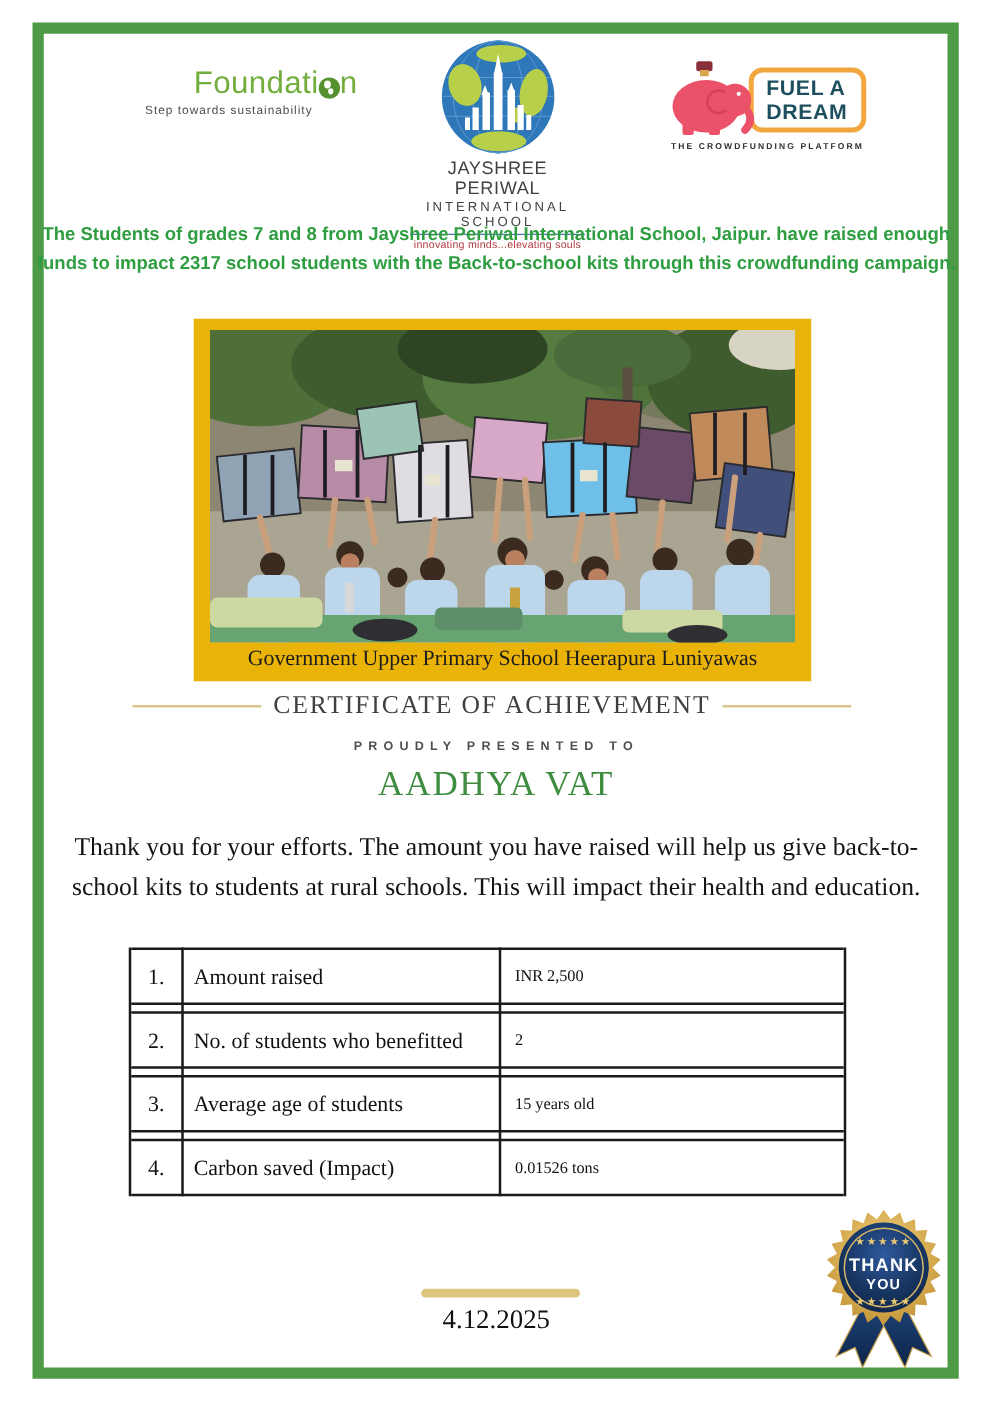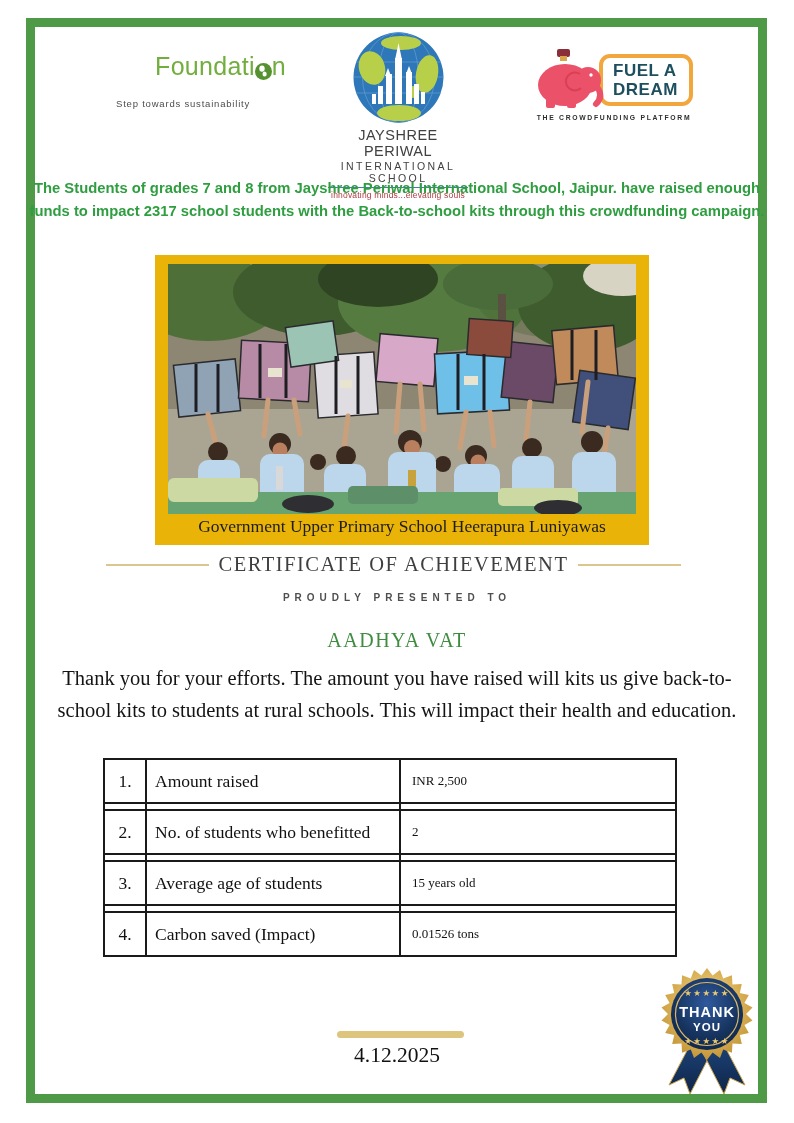--- a/index.html
+++ b/index.html
@@ -12,21 +12,21 @@
     box-sizing:border-box;border:9px solid #4e9a47;z-index:1;
   }
   
   .logo-greensole{position:absolute;left:116px;top:56px;width:170px;
     font-family:"Liberation Sans", sans-serif;z-index:2;}
   .gs-line1{font-size:25px;color:#72ae3e;letter-spacing:.3px;}
   .gs-line1 sup{font-size:8px;color:#72ae3e;}
   .gs-line2{font-size:25px;color:#72ae3e;margin-top:-4px;letter-spacing:.3px;text-align:right;}
   .o-dot{display:inline-flex;align-items:center;justify-content:center;
     width:17px;height:17px;background:#55922f;border-radius:50%;vertical-align:-2px;}
-  .gs-tagline{font-size:9.5px;color:#4d4d4d;letter-spacing:.8px;margin-top:17px;}
+  .gs-tagline{font-size:9.5px;color:#4d4d4d;letter-spacing:.8px;margin-top:2px;}
 
   .logo-jpis{position:absolute;left:322px;top:30px;width:152px;text-align:center;
     font-family:"Liberation Sans", sans-serif;z-index:2;}
   .jpis-name{font-size:14.5px;color:#414141;letter-spacing:.5px;margin-top:2px;}
   .jpis-sub{font-size:10.5px;color:#414141;letter-spacing:2.4px;margin-top:1px;}
   .jpis-rule{height:1px;background:#4a7ab0;margin:3px 6px 2px 6px;}
   .jpis-tagline{font-size:8.5px;color:#b03a41;letter-spacing:.2px;}
 
   .logo-fuel{position:absolute;left:533px;top:47px;width:162px;
     font-family:"Liberation Sans", sans-serif;z-index:2;}
@@ -45,22 +45,22 @@
   .photo-caption{position:absolute;left:0;right:0;top:261px;text-align:center;
     font-size:17.5px;color:#1d1d1d;}
 
   
   .cert-row{position:absolute;top:553px;left:106px;width:575px;display:flex;
     align-items:center;gap:10px;z-index:2;}
   .gold-line{flex:1;height:2px;background:#dbc78d;}
   .cert-title{font-size:20.5px;letter-spacing:1.5px;color:#3f3f3f;white-space:nowrap;}
   .presented{position:absolute;top:592px;left:0;right:0;text-align:center;z-index:2;
     font-family:"Liberation Sans", sans-serif;font-size:10px;letter-spacing:5px;color:#4f4f4f;font-weight:bold;}
-  .recipient{position:absolute;top:629px;left:0;right:0;text-align:center;z-index:2;
-    font-size:20px;letter-spacing:1.5px;color:#3e8c3f;}
+  .recipient{position:absolute;top:612px;left:0;right:0;text-align:center;z-index:2;
+    font-size:28px;letter-spacing:1.5px;color:#3e8c3f;}
   .message{position:absolute;top:662px;left:26px;right:26px;text-align:center;z-index:2;
     font-size:20.5px;line-height:32px;color:#141414;}
 
   
   .impact-table{position:absolute;left:103px;top:758px;width:574px;z-index:2;
     box-sizing:border-box;border-left:2px solid #1a1a1a;border-right:2px solid #1a1a1a;}
   .vbar{position:absolute;top:0;bottom:0;width:2px;background:#1a1a1a;z-index:3;}
   .vbar1{left:40px;} .vbar2{left:294px;}
   .t-row{box-sizing:border-box;height:46px;display:flex;align-items:center;
     border-top:2px solid #1a1a1a;border-bottom:2px solid #1a1a1a;margin-bottom:5px;}
@@ -240,21 +240,21 @@
 </div>
 
 <div class="cert-row">
   <div class="gold-line"></div>
   <div class="cert-title">CERTIFICATE OF ACHIEVEMENT</div>
   <div class="gold-line"></div>
 </div>
 <div class="presented">PROUDLY PRESENTED TO</div>
 <div class="recipient">AADHYA VAT</div>
 <div class="message">
-  <div>Thank you for your efforts. The amount you have raised will kits us give back-to-</div>
+  <div>Thank you for your efforts. The amount you have raised will help us give back-to-</div>
   <div>school kits to students at rural schools. This will impact their health and education.</div>
 </div>
 
 <div class="impact-table" style="position:absolute;">
   <div class="vbar vbar1"></div>
   <div class="vbar vbar2"></div>
   <div class="t-row">
     <span class="t-num">1.</span>
     <span class="t-label">Amount raised</span>
     <span class="t-value">INR 2,500</span>

